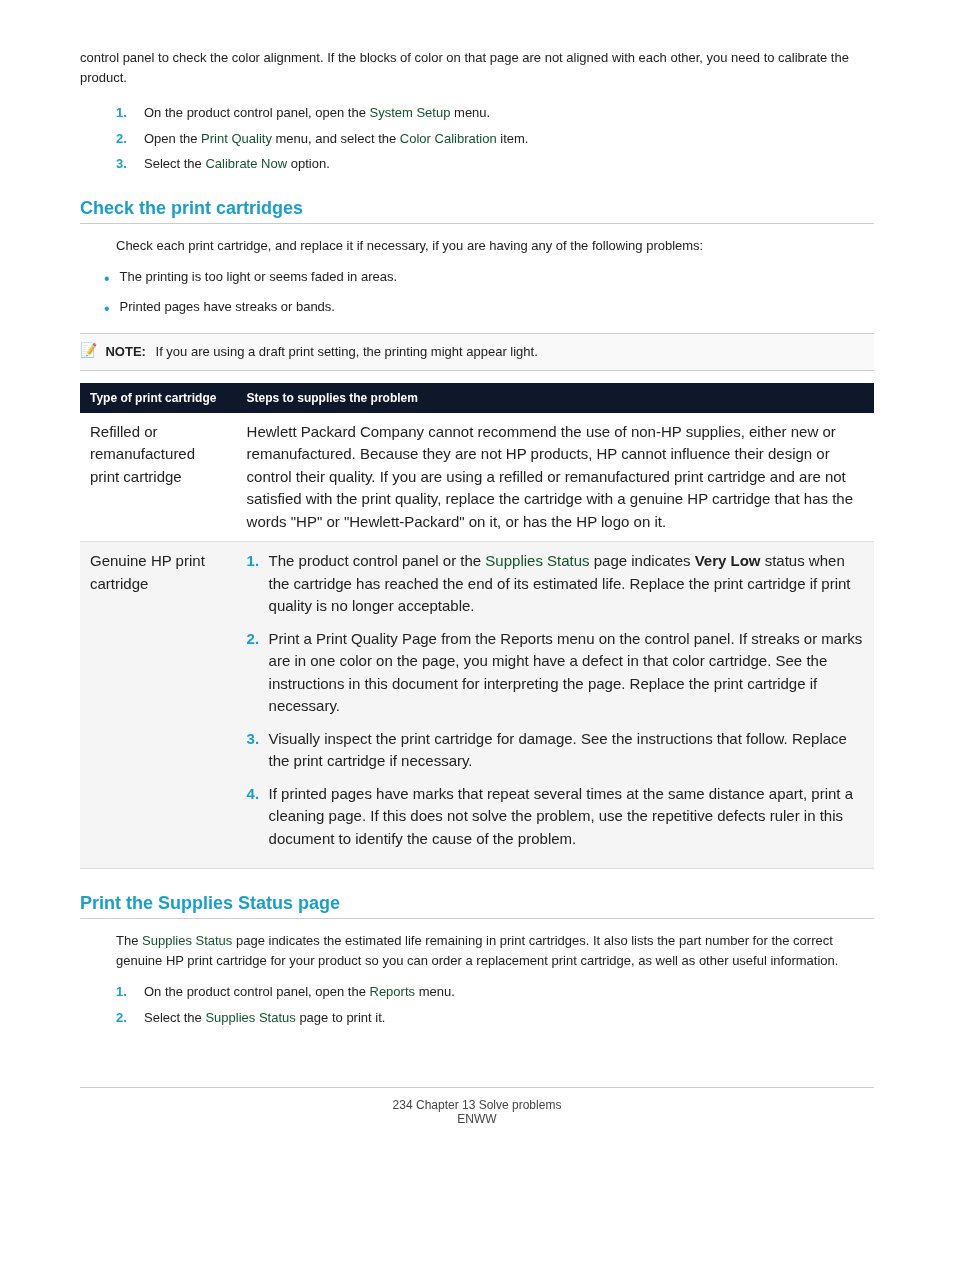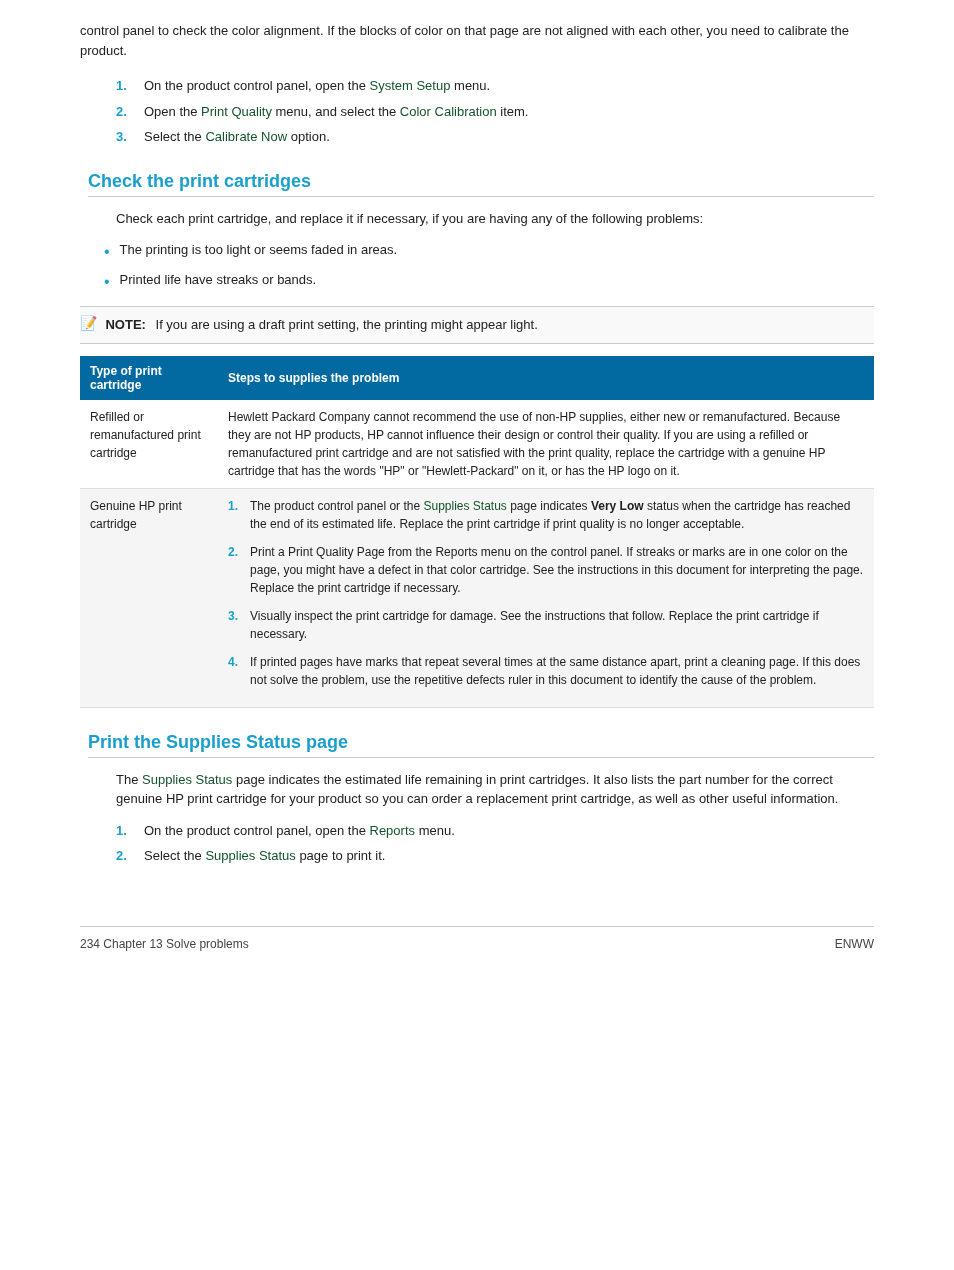--- a/index.html
+++ b/index.html
@@ -5,21 +5,21 @@
     * { box-sizing: border-box; margin: 0; padding: 0; }
     body {
       font-family: Arial, sans-serif;
       font-size: 13px;
       color: #222;
       background: #fff;
       width: 954px;
       min-height: 1270px;
     }
     .page {
-      padding: 21px 80px 40px 80px;
+      padding: 48px 80px 40px 80px;
       max-width: 954px;
     }
     .intro-text {
       margin-bottom: 16px;
       line-height: 1.5;
     }
     .numbered-list {
       margin: 0 0 12px 0;
       padding: 0;
       list-style: none;
@@ -32,21 +32,21 @@
     .numbered-list li .num {
       color: #1a9fcc;
       font-weight: bold;
       min-width: 28px;
       flex-shrink: 0;
     }
     .section-heading {
       color: #1a9fcc;
       font-size: 18px;
       font-weight: bold;
-      margin: 24px 0 12px 8px;
+      margin: 24px 0 12px 0;
       border-bottom: 1px solid #ccc;
       padding-bottom: 4px;
     }
     .body-text {
       margin-bottom: 12px;
       line-height: 1.5;
     }
     .bullet-list {
       list-style: none;
       margin: 0 0 12px 24px;
@@ -91,37 +91,37 @@
       margin: 12px 0;
       line-height: 1.5;
     }
     
     .cartridge-table {
       width: 100%;
       border-collapse: collapse;
       margin: 12px 0 20px 0;
     }
     .cartridge-table thead tr {
-      background: #0369a1;
+      background: #0f172a;
       color: #fff;
     }
     .cartridge-table thead th {
       padding: 8px 10px;
       text-align: left;
       font-weight: bold;
       font-size: 12px;
     }
     .cartridge-table tbody tr {
       vertical-align: top;
       border-bottom: 1px solid #ddd;
     }
     .cartridge-table tbody td {
       padding: 8px 10px;
       line-height: 1.5;
-      font-size: 12px;
+      font-size: 15px;
     }
     .cartridge-table tbody tr:nth-child(even) {
       background: #f5f5f5;
     }
     .table-numbered-list {
       list-style: none;
       padding: 0;
       margin: 0;
     }
     .table-numbered-list li {
@@ -141,20 +141,21 @@
     }
     .footer {
       display: flex;
       justify-content: space-between;
       align-items: center;
       margin-top: 60px;
       padding-top: 10px;
       border-top: 1px solid #ccc;
       font-size: 12px;
       color: #444;
+      flex-direction: column;
     }
     .indented {
       margin-left: 36px;
     }
   </style>
 </head>
 <body>
 
 <div class="page">
 
@@ -177,21 +178,21 @@
 
   <h2 class="section-heading">Check the print cartridges</h2>
 
   <p class="body-text indented">Check each print cartridge, and replace it if necessary, if you are having any of the following problems:</p>
 
   <ul class="bullet-list">
     <li>
       <span>The printing is too light or seems faded in areas.</span>
     </li>
     <li>
-      <span>Printed life have streaks or bands.</span>
+      <span>Printed pages have streaks or bands.</span>
     </li>
   </ul>
 
   <div class="note-box">
     <span class="note-icon">📝</span>
     <span class="note-text">
       <span class="note-label">NOTE:</span>
       <span>If you are using a draft print setting, the printing might appear light.</span>
     </span>
   </div>

